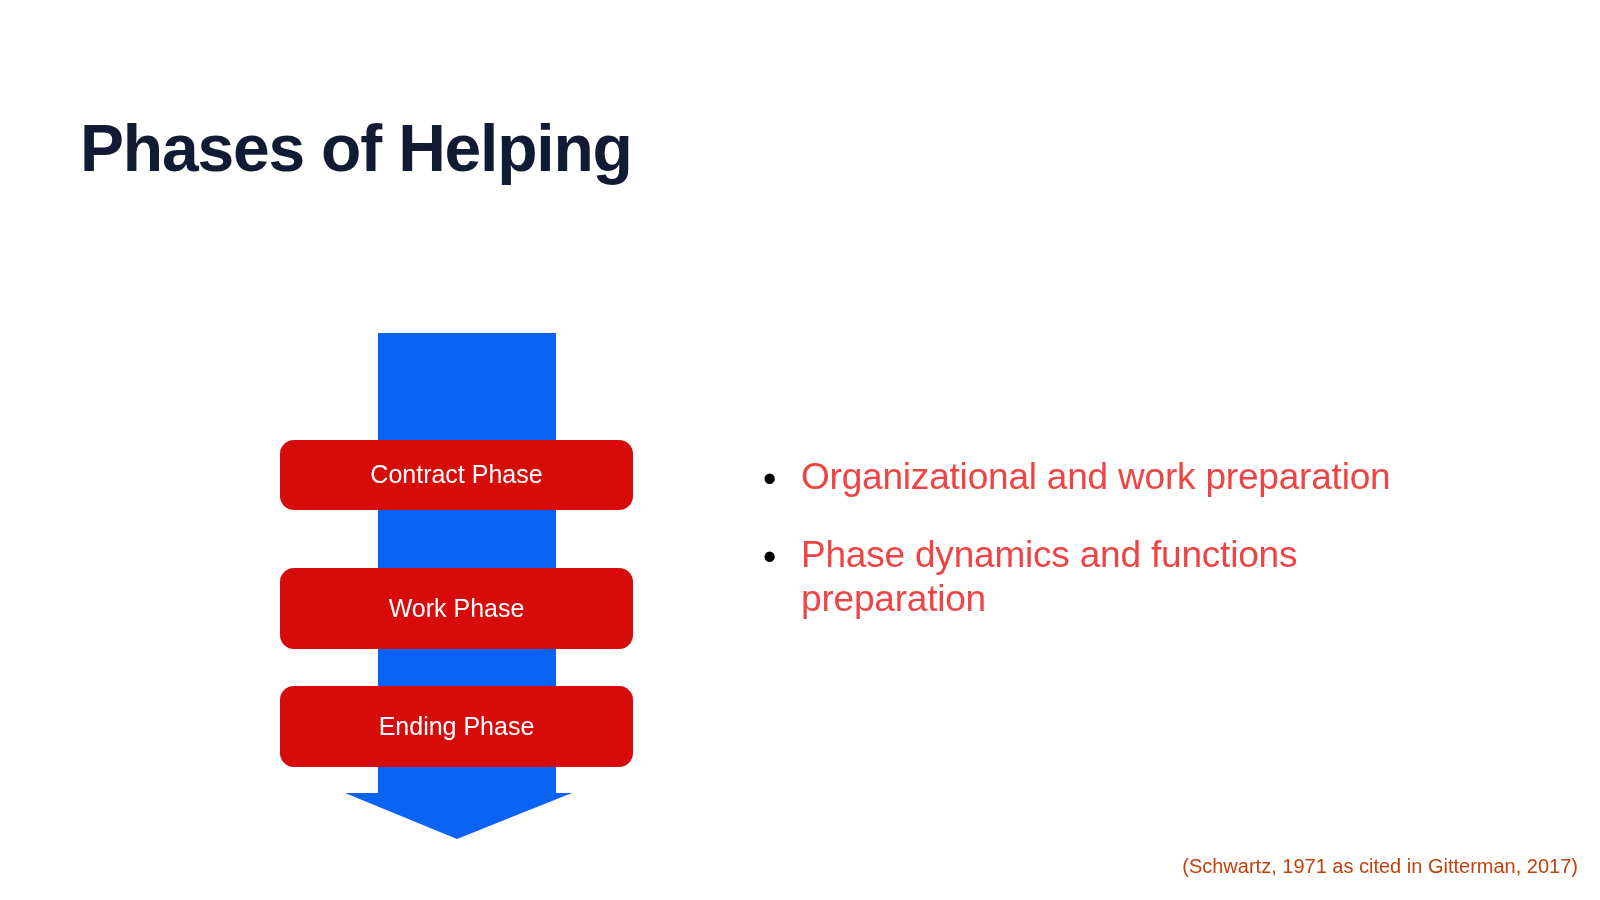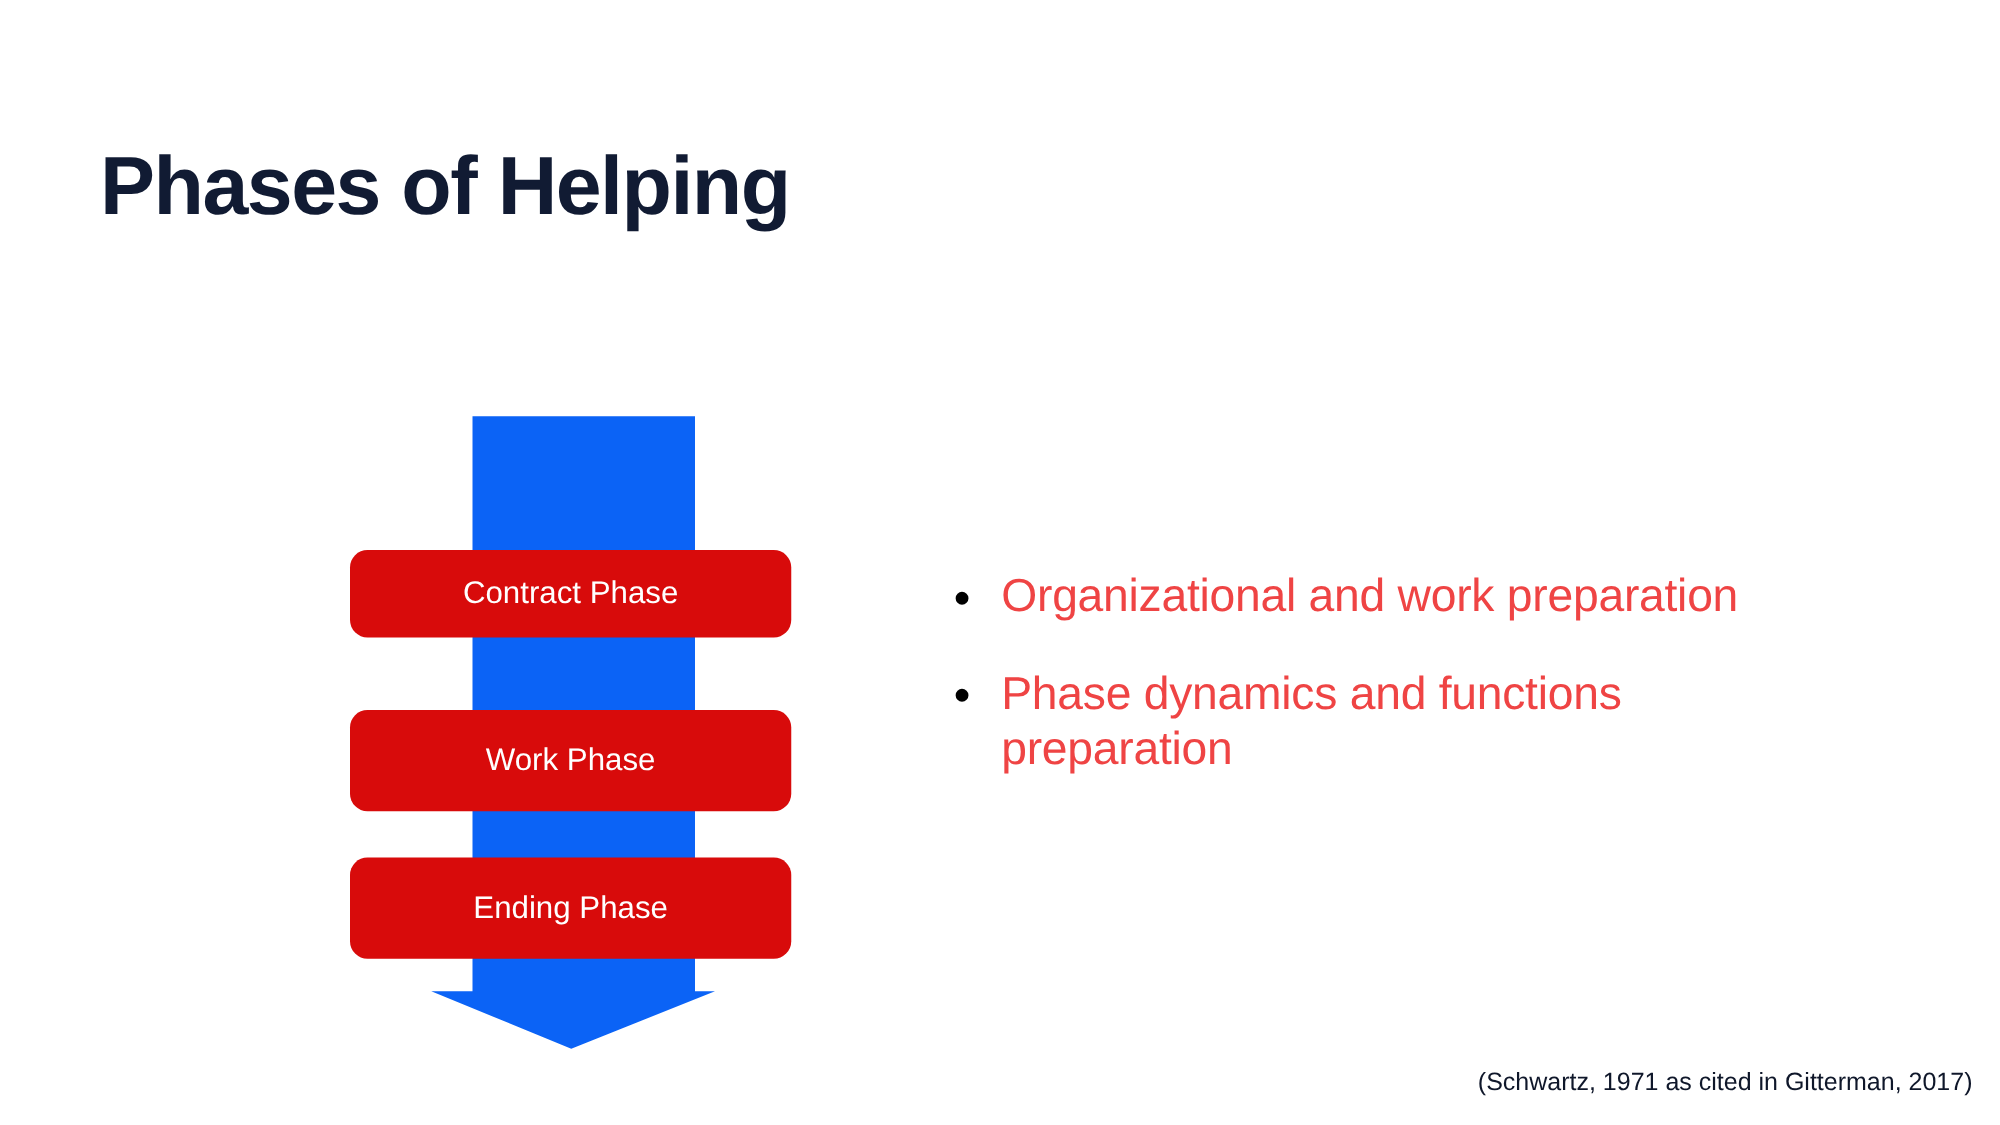--- a/index.html
+++ b/index.html
@@ -98,21 +98,21 @@
     letter-spacing: -0.2px;
   }
   #bullet-1-text { max-width: 565px; }
 
   
   #citation {
     position: absolute;
     right: 22px;
     bottom: 22px;
     font-size: 20px;
-    color: #0f172a;
+    color: #c2410c;
     white-space: nowrap;
   }
 </style>
 </head>
 <body>
 
 <div id="slide" style="background: rgb(255, 255, 255);">
 
   <div id="slide-title" style="color: rgb(17, 27, 51); margin-top: 46px;">Phases of Helping</div>
 

